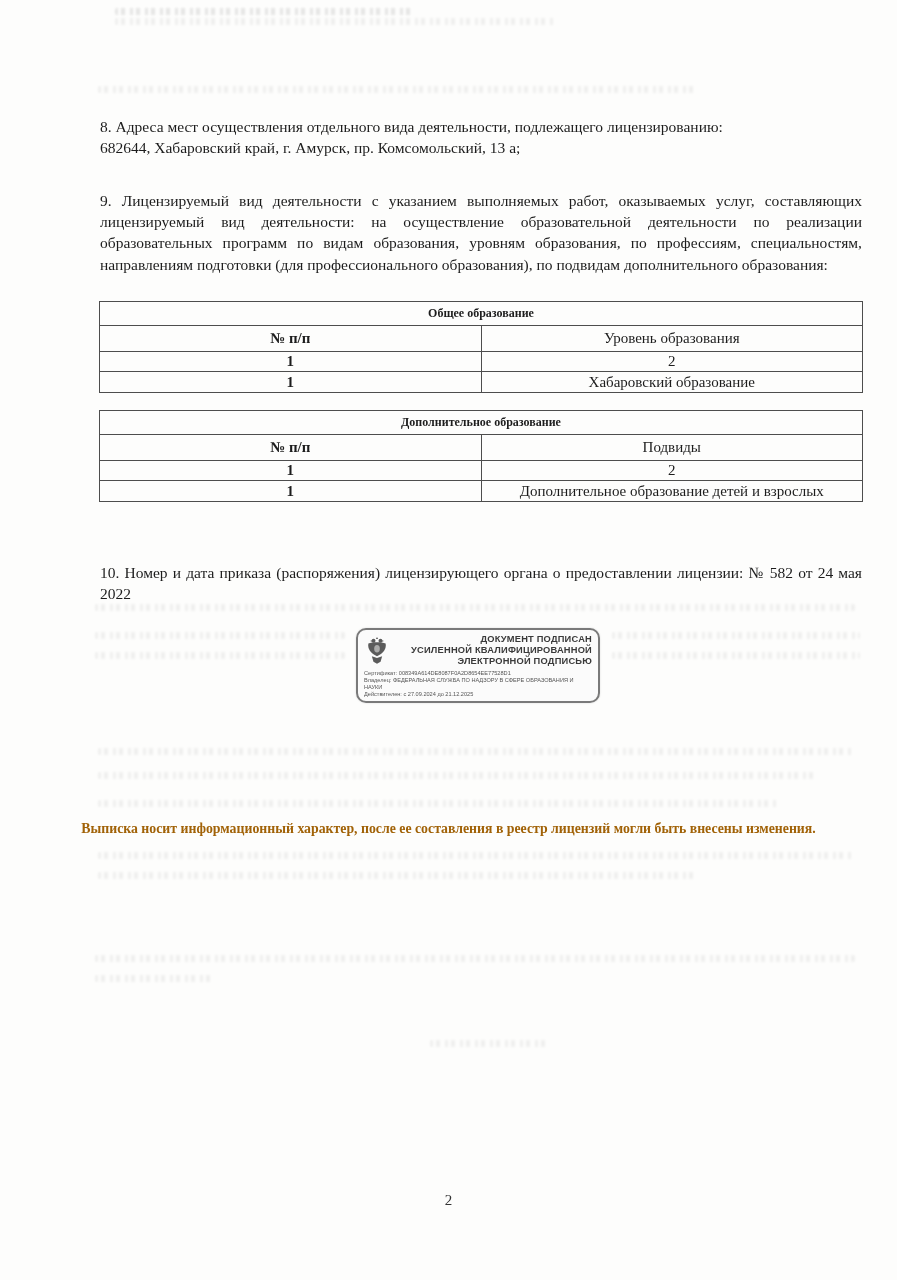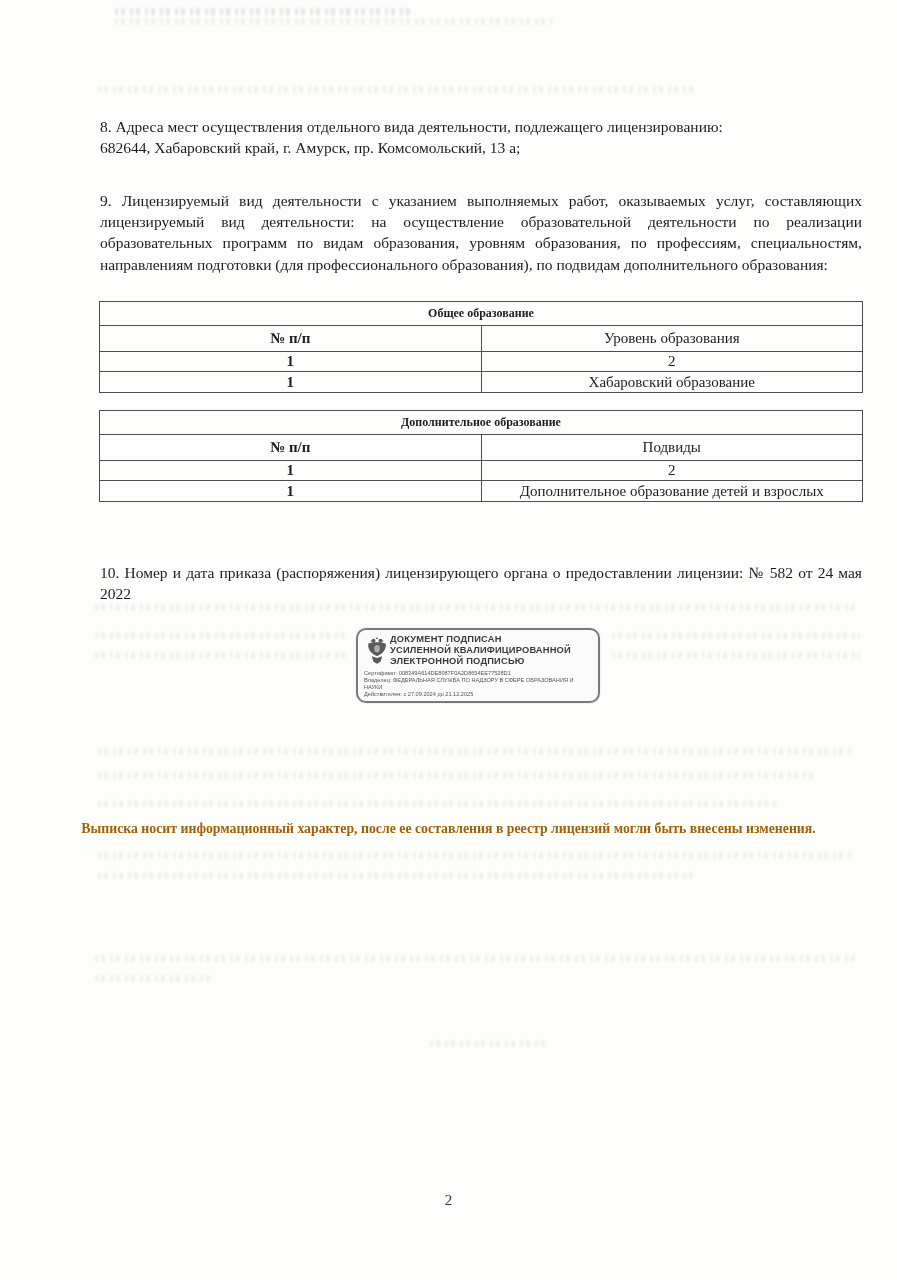--- a/index.html
+++ b/index.html
@@ -28,21 +28,21 @@
   
   .stamp {
     position:absolute; top:628px; left:356px; width:228px;
     border:2px solid #7a7a7a; border-radius:10px;
     padding:4px 6px 3px 6px; background:rgba(250,250,250,.65);
     box-shadow:0 0 2px rgba(0,0,0,.15);
   }
   .stamp-top { display:flex; align-items:center; }
   .eagle { flex:0 0 26px; height:32px; display:flex; align-items:center; justify-content:center;
            filter:blur(.4px); opacity:.9; }
-  .stamp-title { flex:1; text-align:left; font-family:"Liberation Sans",sans-serif;
+  .stamp-title { flex:1; text-align:right; font-family:"Liberation Sans",sans-serif;
                  font-weight:bold; font-size:9.3px; line-height:11px; color:#3a3a3a;
                  letter-spacing:.2px; }
   .stamp-meta { margin-top:3px; font-family:"Liberation Sans",sans-serif;
                 font-size:5.6px; line-height:7px; color:#555; text-align:left;
                 filter:blur(.2px); }
   
   .footnote { position:absolute; top:821px; left:0; width:100%; text-align:center;
               font-size:13.8px; font-weight:600; color:#a16207; }
   .pagenum  { position:absolute; top:1192px; left:0; width:100%; text-align:center;
               font-size:15px; color:#333; }

